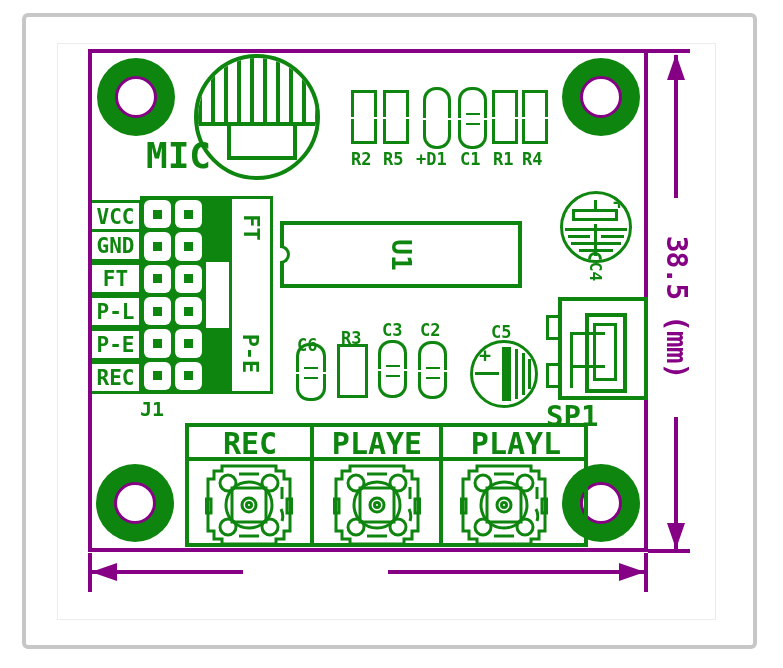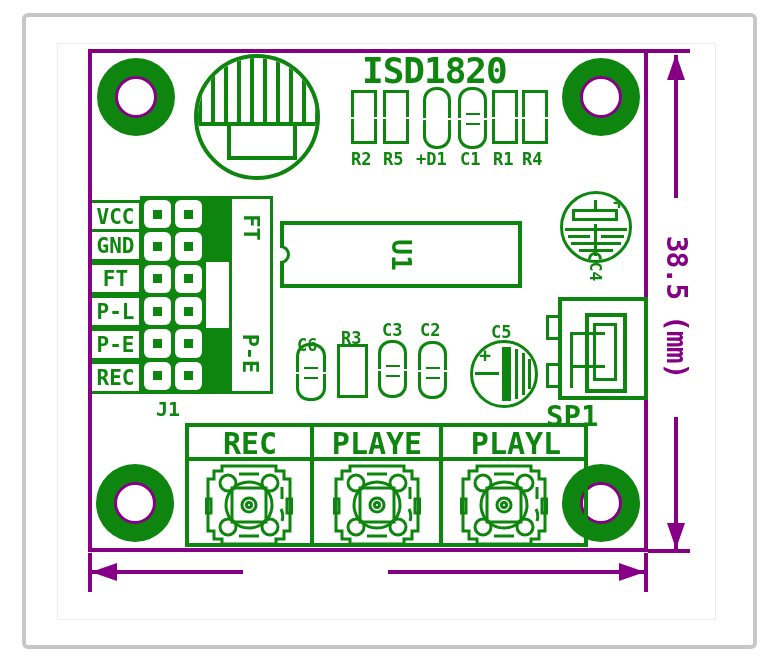--- a/index.html
+++ b/index.html
@@ -6,21 +6,21 @@
     --g:#0e850e;      
     --p:#860086;      
     --fr:#c7c7c7;     
   }
   html,body{margin:0;padding:0;background:#fff;}
   .stage{position:relative;width:783px;height:668px;background:#fff;overflow:hidden;
          font-family:"DejaVu Sans Mono","Liberation Mono",monospace;font-weight:bold;}
   .abs{position:absolute;box-sizing:border-box;}
   .g{color:var(--g);} .pp{color:var(--p);}
   .lbl{position:absolute;white-space:nowrap;line-height:1;}
-  .s17{font-size:17px;} .s20{font-size:20px;margin-left:16px;}
+  .s17{font-size:17px;} .s20{font-size:20px;}
   .s26{font-size:26px;} .s28{font-size:28px;} .s29{font-size:29px;} .s30{font-size:30px;} .s36{font-size:36px;}
   .gb{border:3px solid var(--g);}
   .gb4{border:4px solid var(--g);}
   
   .rbt{box-sizing:border-box;border:3px solid var(--g);border-bottom:none;height:27px;}
   .rbb{box-sizing:border-box;border:3px solid var(--g);border-top:none;height:25px;margin-top:2px;}
   
   .plt{box-sizing:border-box;border:3px solid var(--g);border-bottom:none;height:31px;border-radius:13px 13px 0 0;}
   .plb{box-sizing:border-box;border:3px solid var(--g);border-top:none;height:29px;border-radius:0 0 13px 13px;margin-top:2px;}
   .plt.m{height:29px;} .plb.m{height:27px;}
@@ -58,22 +58,22 @@
   </div>
   <div class="abs" style="left:562px;top:464px;width:78px;height:78px;border-radius:50%;background:var(--g);display:flex;align-items:center;justify-content:center;">
     <div style="width:36px;height:36px;border-radius:50%;background:#fff;border:3px solid var(--p);"></div>
   </div>
 
   <div class="abs gb4" style="left:194px;top:54px;width:126px;height:126px;border-radius:50%;overflow:hidden;">
     <div class="abs" style="left:0;top:0;width:118px;height:66px;background:repeating-linear-gradient(90deg,var(--g) 0 4px,transparent 4px 13px);"></div>
     <div class="abs" style="left:0;top:64px;width:118px;height:4px;background:var(--g);"></div>
   </div>
   <div class="abs gb4" style="left:227px;top:122px;width:70px;height:38px;background:#fff;"></div>
-
-  <span class="lbl g s36" style="left:362px;top:53px;letter-spacing:-1px;">ISD1820</span>
+  <span class="lbl g s36" style="left:146px;top:138px;">MIC</span>
+
 
   <div class="abs" style="left:351px;top:90px;width:26px;">
       <div class="rbt"></div>
       <div class="rbb"></div>
     </div>
   <div class="abs" style="left:383px;top:90px;width:26px;">
       <div class="rbt"></div>
       <div class="rbb"></div>
     </div>
   <div class="abs" style="left:423px;top:87px;width:28px;">

